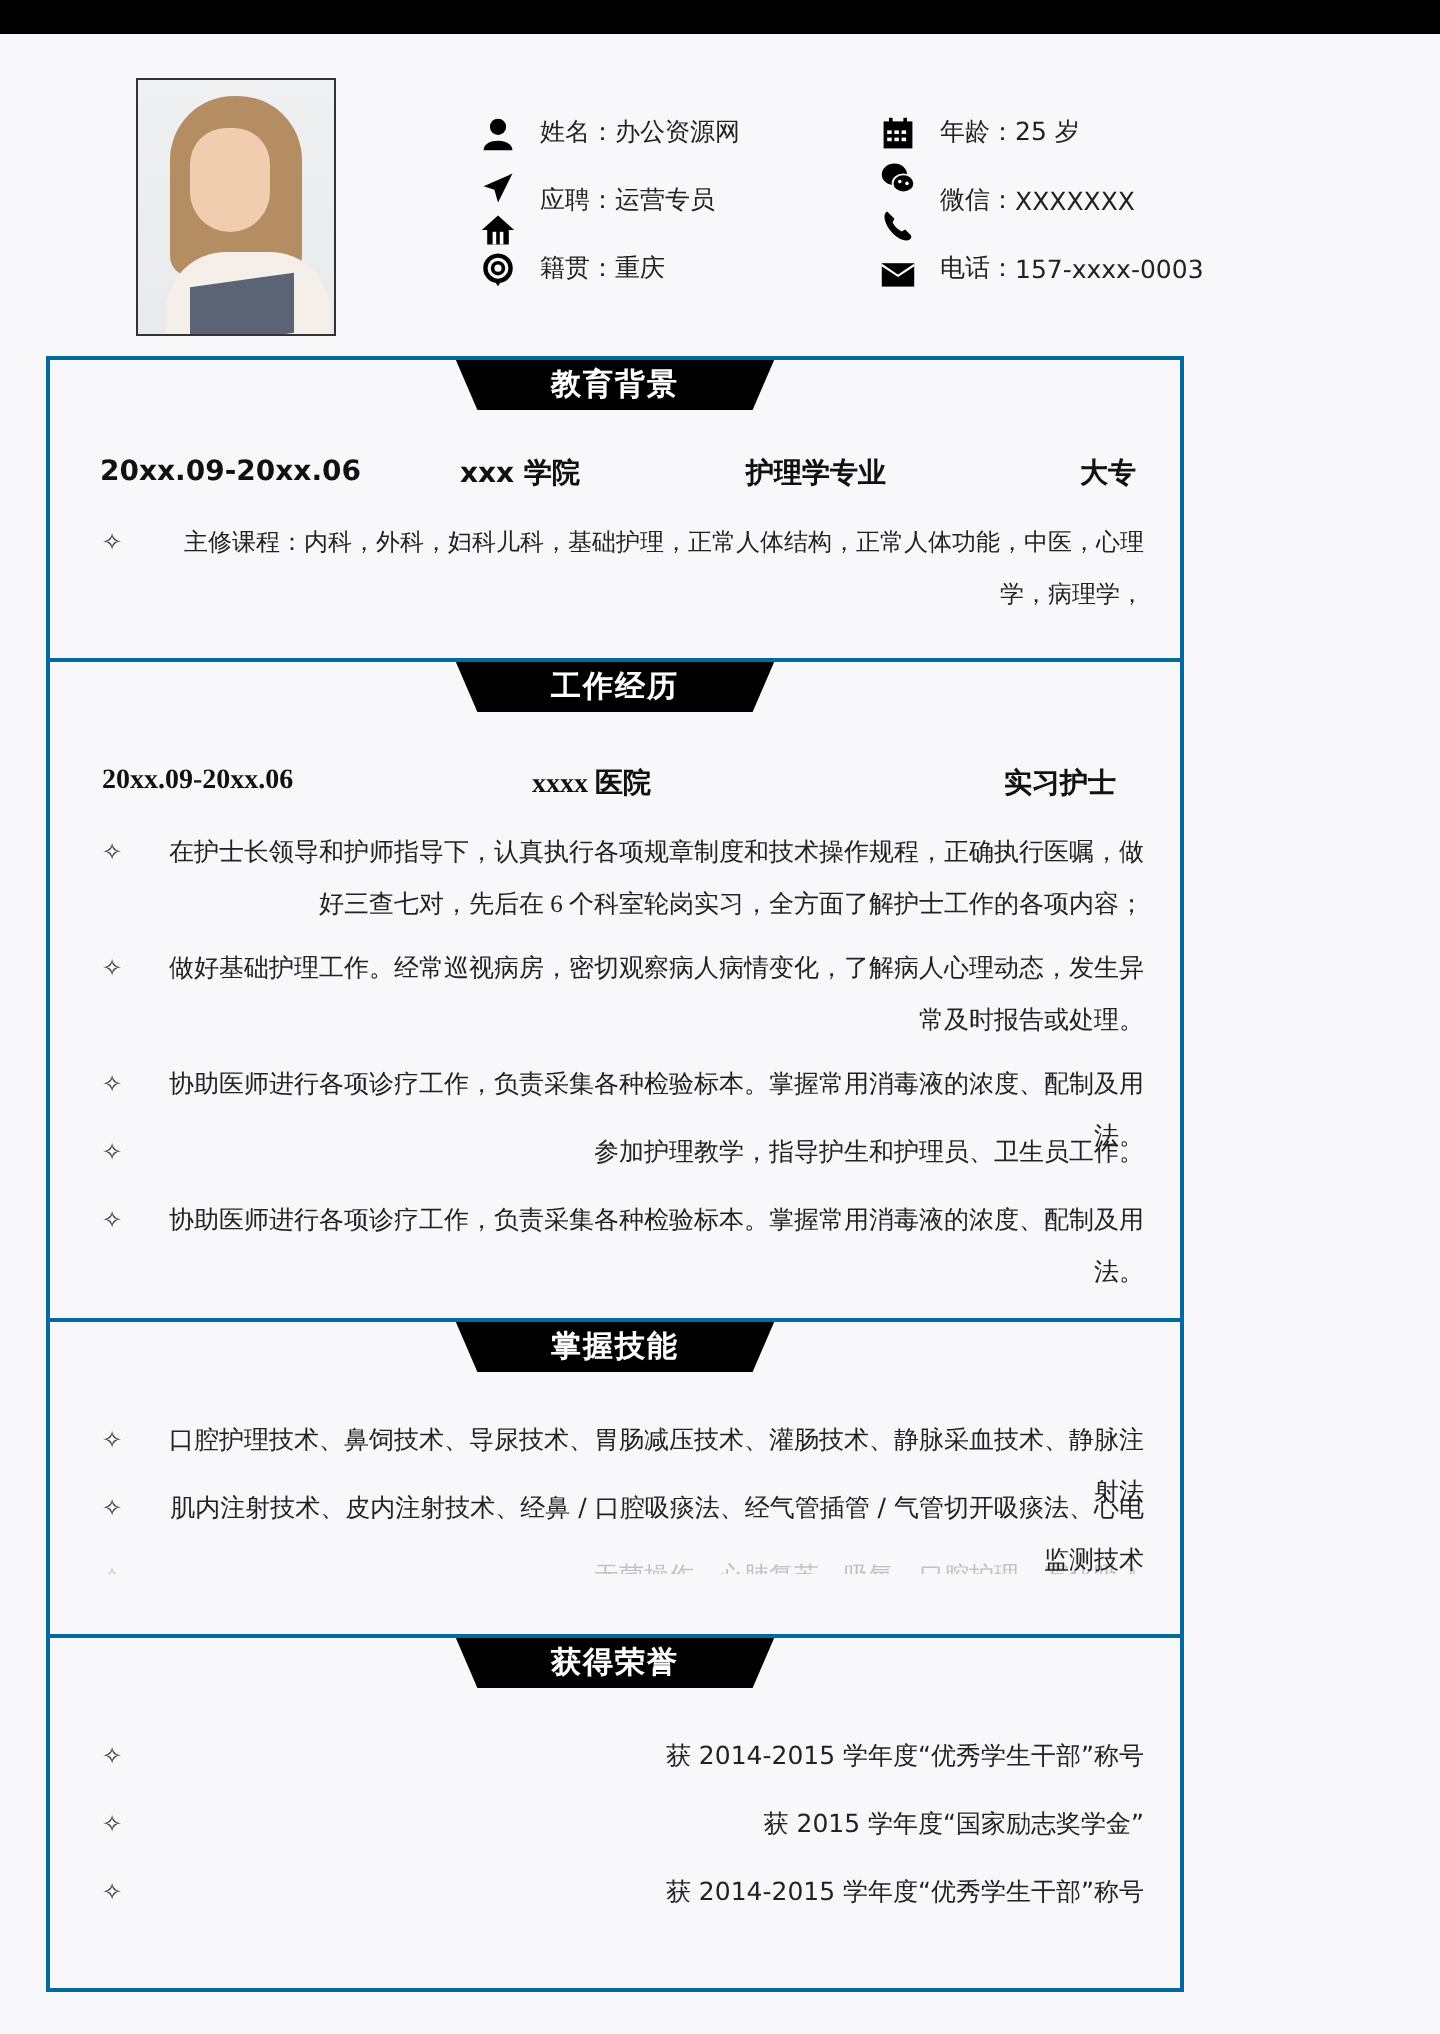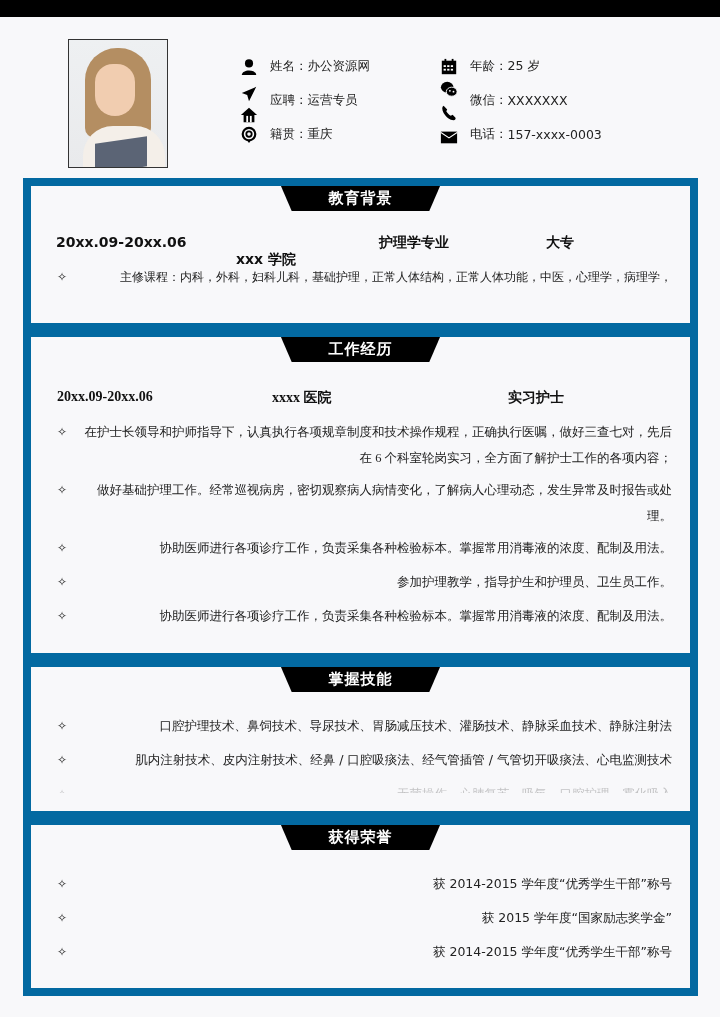--- a/index.html
+++ b/index.html
@@ -7,21 +7,21 @@
   body { font-family: "DejaVu Sans", "Liberation Sans", sans-serif; color: #222; position: relative; }
   .topbar { position: absolute; left: 0; top: 0; width: 720px; height: 17px; background: #000; }
   .photo { position: absolute; left: 68px; top: 39px; width: 100px; height: 129px; border: 1px solid #333; background: linear-gradient(180deg,#eef0f2 0%,#e9eaec 100%); overflow: hidden; }
   .photo .hair { position: absolute; left: 16px; top: 8px; width: 66px; height: 90px; background: #b48e62; border-radius: 32px 32px 10px 10px; }
   .photo .face { position: absolute; left: 26px; top: 24px; width: 40px; height: 52px; background: #f1cdb0; border-radius: 18px 18px 20px 20px; }
   .photo .body { position: absolute; left: 14px; top: 86px; width: 82px; height: 50px; background: #f4efe9; border-radius: 30px 30px 0 0; }
   .photo .book { position: absolute; left: 26px; top: 100px; width: 52px; height: 30px; background: #5b6475; transform: skewY(-8deg); }
   .info { position: absolute; font-size: 12.5px; color: #222; display: flex; align-items: center; text-align: right; }
   .info .ico { width: 18px; height: 18px; display: inline-flex; align-items: center; justify-content: center; position: absolute; left: -30px; }
   .info svg { width: 18px; height: 18px; }
-  .section { position: absolute; left: 23px; width: 675px; border: 8px solid #0369a1; background: #f8f8fa; overflow: hidden; }
+  .section { position: absolute; left: 23px; width: 569px; border: 2px solid #0369a1; background: #f8f8fa; overflow: hidden; }
   .sec-title { position: absolute; left: 50%; top: -1px; transform: translateX(-50%); width: 160px; height: 26px; background: #000; color: #fff; font-weight: bold; font-size: 15px; display: flex; align-items: center; justify-content: center; clip-path: polygon(0 0, 100% 0, 93% 100%, 7% 100%); letter-spacing: 1px; }
   .row-head { position: absolute; font-weight: bold; font-size: 14px; color: #111; }
   .bullet { position: absolute; left: 26px; right: 18px; font-size: 12.5px; line-height: 26px; color: #222; display: flex; }
   .bullet .dia { width: 26px; flex: none; font-size: 12px; color: #333; }
   .bullet .txt { flex: 1; text-align: right; }
   .faded { opacity: 0.25; }
 </style>
 </head>
 <body>
 
@@ -119,21 +119,21 @@
         <path d="M1 5 L10 11 L19 5" fill="none" stroke="#fff" stroke-width="1.2"></path>
       </svg>
     </span>
   <span>电话：</span>
     <span>157-xxxx-0003</span>
 </div>
 
 <div class="section" style="top:178px; height:153px;">
   <div class="sec-title">教育背景</div>
   <div class="row-head" style="left:25px; top:48px;">20xx.09-20xx.06</div>
-  <div class="row-head" style="left:205px; top:48px;margin-top:17px;">xxx 学院</div>
+  <div class="row-head" style="left:205px; top:48px;">xxx 学院</div>
   <div class="row-head" style="left:348px; top:48px;">护理学专业</div>
   <div class="row-head" style="left:515px; top:48px;">大专</div>
   <div class="bullet" style="top:78px; font-size:12px;">
     <span class="dia">✧</span>
     <span class="txt">主修课程：内科，外科，妇科儿科，基础护理，正常人体结构，正常人体功能，中医，心理学，病理学，</span>
   </div>
 </div>
 
 <div class="section" style="top:329px; height:332px;font-family:Liberation Serif, serif;">
   <div class="sec-title">工作经历</div>

